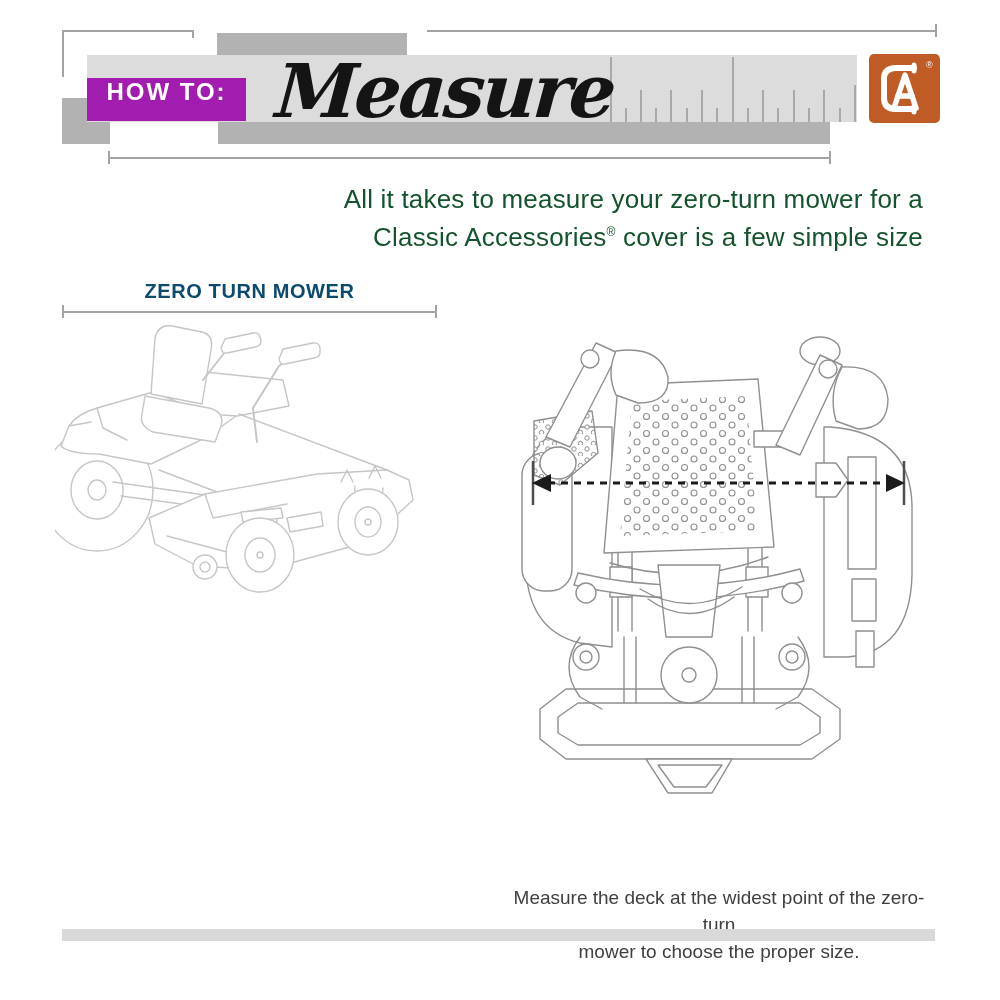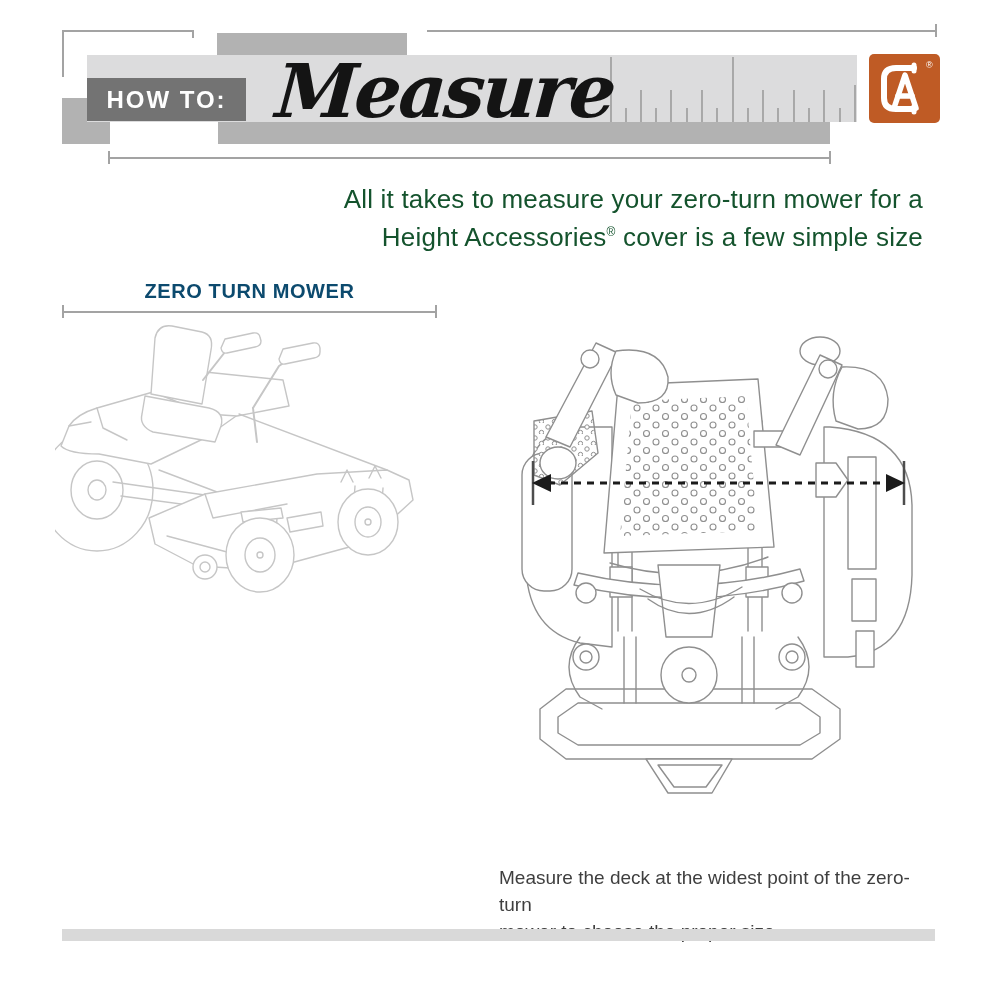--- a/index.html
+++ b/index.html
@@ -9,22 +9,22 @@
   }
   .abs{position:absolute;}
   
   .rule{position:absolute;background:#a3a3a3;}
   .rule.h{height:1.5px;}
   .rule.v{width:1.5px;}
   
   .block-med{position:absolute;background:#b2b2b2;}
   .bar-light{position:absolute;left:87px;top:55px;width:770px;height:67px;background:#dcdcdd;}
   .kicker-box{
-    position:absolute;left:87px;top:78px;width:159px;height:43px;background:#737373;
-    display:flex;align-items:center;justify-content:center;
+    position:absolute;left:87px;top:78px;width:159px;height:43px;background:#a21caf;
+    display:flex;justify-content:center;
   }
   .kicker-box span{
     color:#ffffff;font-weight:bold;font-size:24px;letter-spacing:2px;white-space:nowrap;
   }
   .title-script{
     position:absolute;left:276px;top:52px;
     font-family:"DejaVu Serif", serif;font-style:italic;font-weight:bold;
     font-size:74px;line-height:78px;color:#141414;letter-spacing:-3px;white-space:nowrap;
     transform:skewX(-4deg);
   }
@@ -35,21 +35,21 @@
   .intro{
     position:absolute;left:223px;top:183px;width:700px;text-align:right;
     color:#14532d;font-size:26px;line-height:33px;letter-spacing:0.2px;
   }
   .intro sup{font-size:12px;}
   .section-label{
     position:absolute;left:62px;top:280px;width:375px;text-align:center;
     color:#0c4a6e;font-size:20px;font-weight:bold;letter-spacing:0.6px;white-space:nowrap;
   }
   .caption{
-    position:absolute;left:499px;top:864px;width:440px;text-align:left;
+    position:absolute;left:499px;top:884px;width:440px;text-align:center;
     color:#3f3f3f;font-size:19px;line-height:27px;
   }
   .footer-bar{position:absolute;left:62px;top:929px;width:873px;height:12px;background:#d9d9d9;}
   .note{
     position:absolute;left:62px;top:954px;color:#454545;font-size:16px;letter-spacing:0.2px;
   }
   svg{display:block;}
 </style>
 </head>
 <body>
@@ -107,21 +107,21 @@
       <text x="57" y="14" font-size="9" fill="#ffffff">®</text>
     </svg>
   </div>
 
   <div class="rule h" style="left:108px;top:157px;width:722px;"></div>
   <div class="rule v" style="left:108px;top:151px;height:13px;"></div>
   <div class="rule v" style="left:829px;top:151px;height:13px;"></div>
 
   <div class="intro">
     <div>All it takes to measure your zero-turn mower for a</div>
-    <div><span>Height Accessories</span><sup>®</sup><span> cover is a few simple size</span></div>
+    <div><span>Classic Accessories</span><sup>®</sup><span> cover is a few simple size</span></div>
   </div>
 
   <div class="section-label">ZERO TURN MOWER</div>
   <div class="rule h" style="left:62px;top:311px;width:375px;"></div>
   <div class="rule v" style="left:62px;top:305px;height:13px;"></div>
   <div class="rule v" style="left:435px;top:305px;height:13px;"></div>
 
   <svg class="abs" style="left:55px;top:322px;" width="390" height="295" viewBox="0 0 390 295">
     <g stroke="#c6c6c6" fill="none" stroke-width="1.4" stroke-linejoin="round" stroke-linecap="round">
       <ellipse cx="42" cy="168" rx="56" ry="61" fill="#ffffff"></ellipse>

